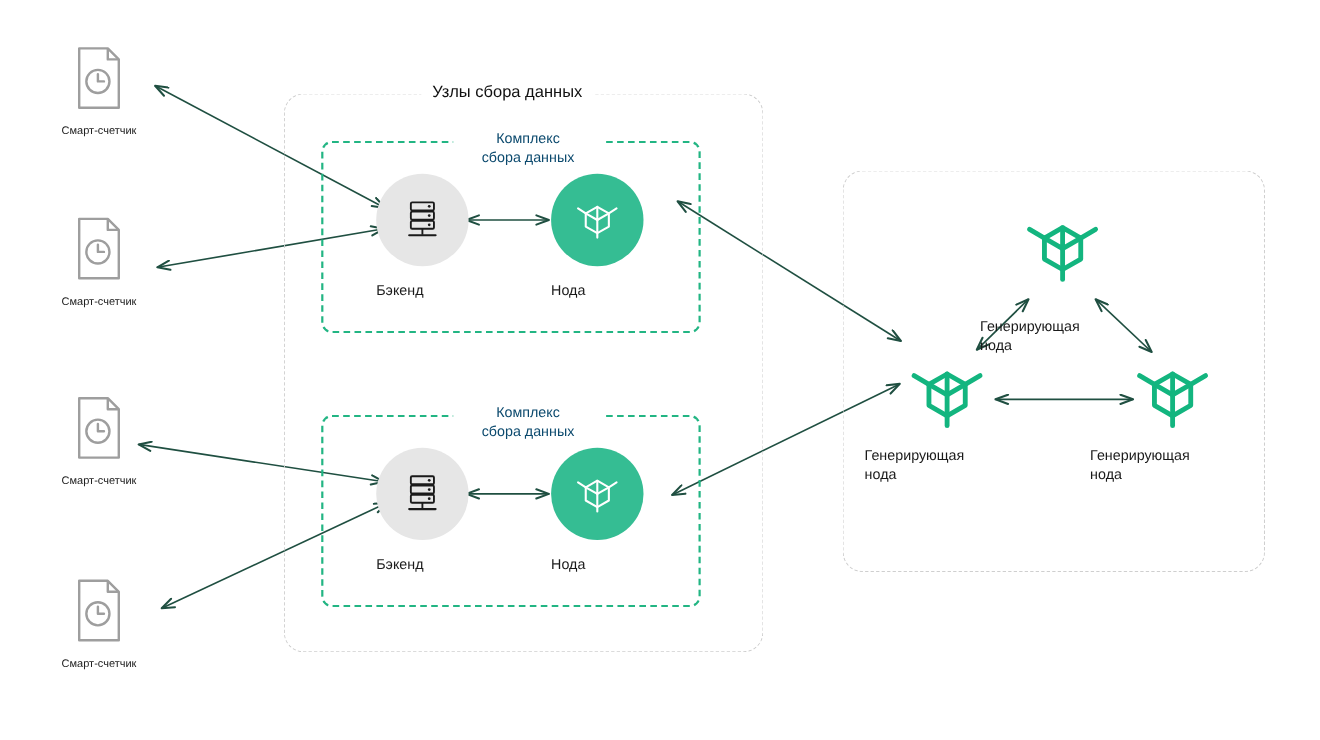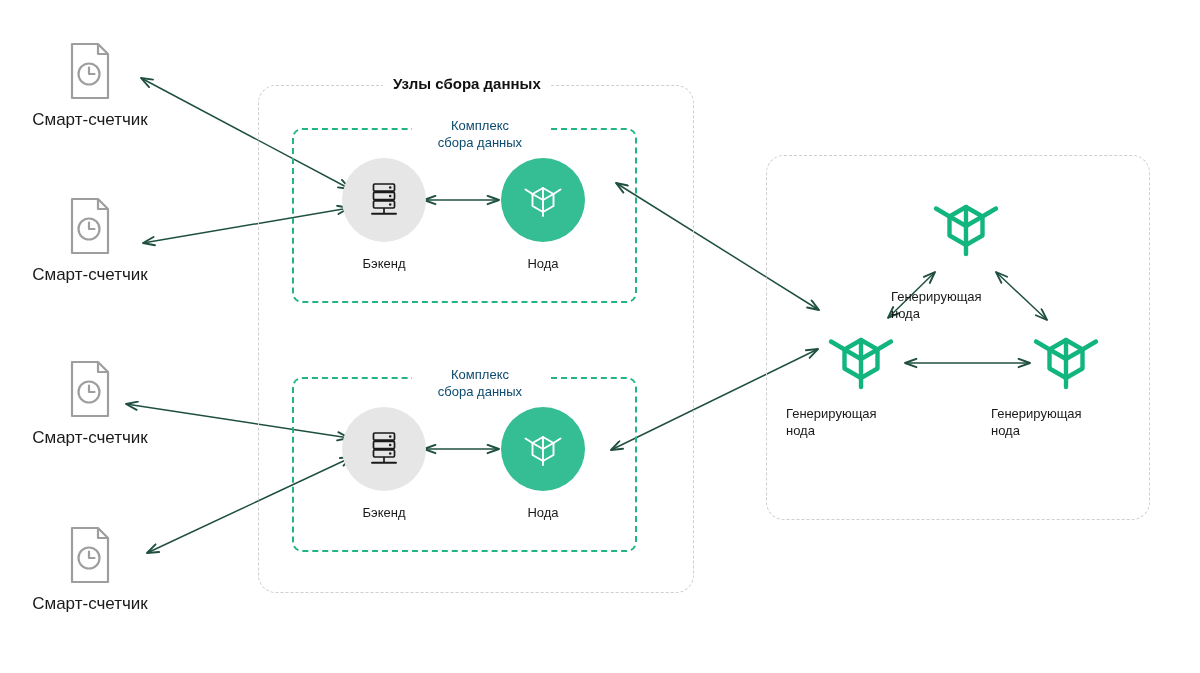--- a/index.html
+++ b/index.html
@@ -26,21 +26,21 @@
     text-align: center;
   }
   .meter .glyph {
     width: 44px;
     height: 58px;
     margin: 0 auto;
     display: block;
   }
   .meter .cap {
     margin-top: 12px;
-    font-size: 17px;
+    font-size: 10px;
     line-height: 16px;
     color: #1a1a1a;
     white-space: nowrap;
   }
 
   
   .gray-box {
     position: absolute;
     border: 1.6px dashed #cfcfcf;
     border-radius: 18px;
@@ -53,21 +53,21 @@
     border-radius: 10px;
     box-sizing: border-box;
     background: transparent;
   }
 
   
   .box-title {
     position: absolute;
     background: #ffffff;
     font-size: 15px;
-    font-weight: bold;
+    font-weight: normal;
     line-height: 19px;
     color: #111111;
     text-align: center;
     padding: 0 10px;
     white-space: nowrap;
   }
   .box-title.two-line { white-space: normal; }
 
   .complex-label {
     position: absolute;
@@ -76,21 +76,20 @@
     line-height: 17px;
     color: #0c4a6e;
     text-align: center;
     padding: 0 8px;
   }
 
   
   .circle-node {
     position: absolute;
     width: 84px;
-    text-align: center;
   }
   .circle-node .disc {
     width: 84px;
     height: 84px;
     border-radius: 50%;
     display: flex;
     align-items: center;
     justify-content: center;
   }
   .disc.gray  { background: #e6e6e6; }

